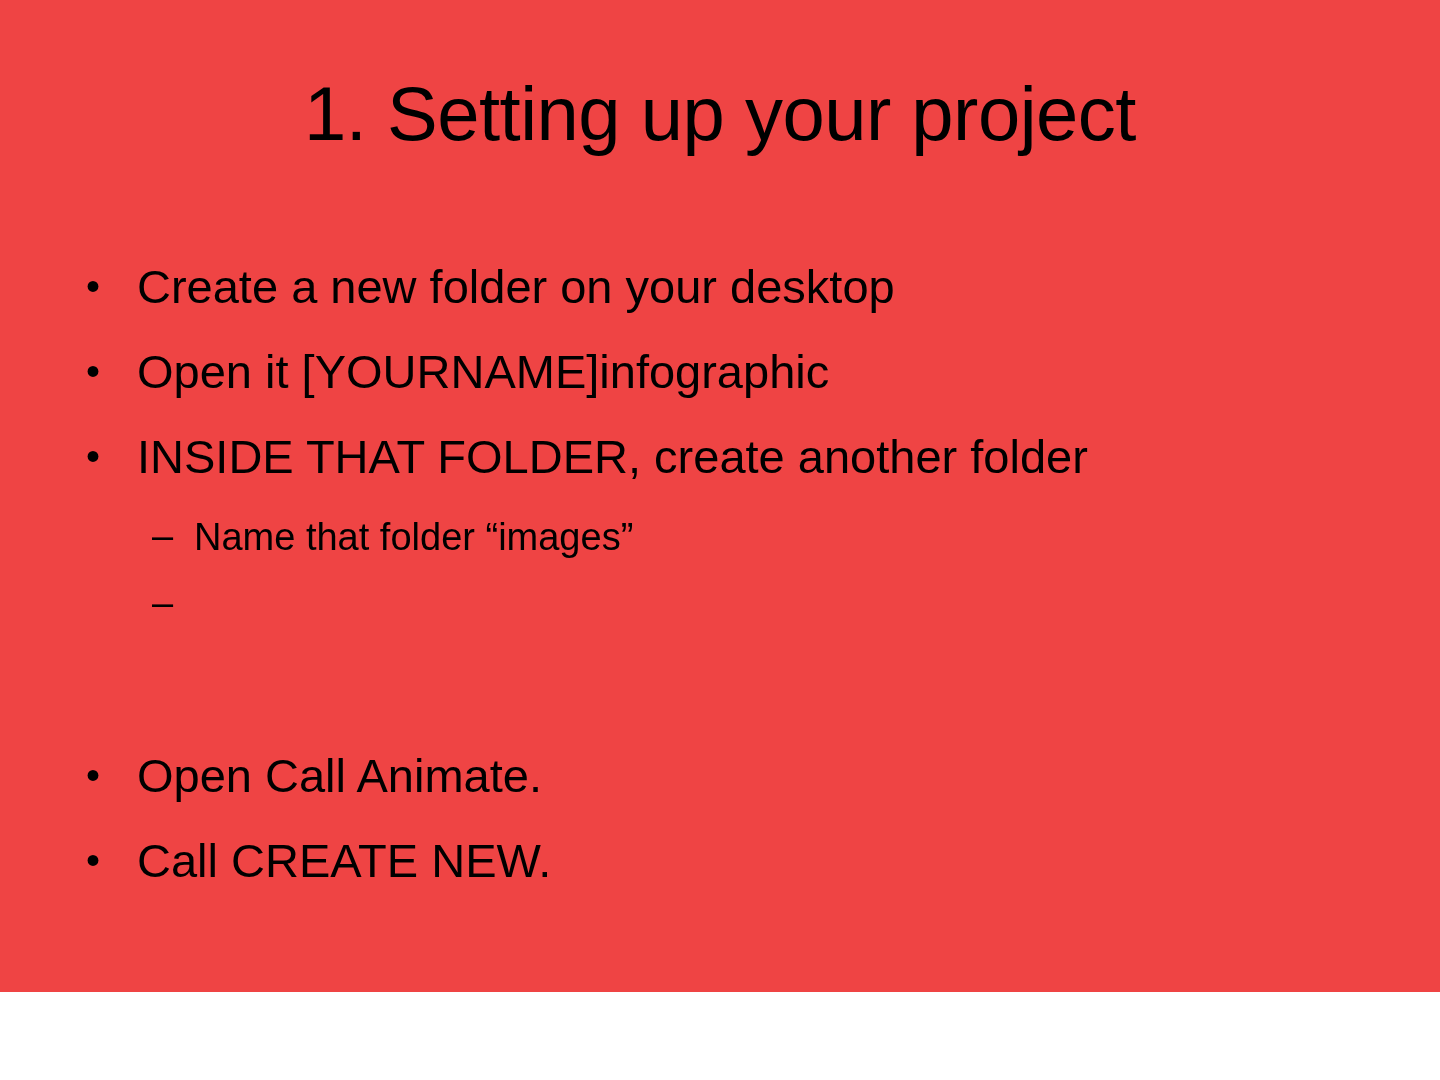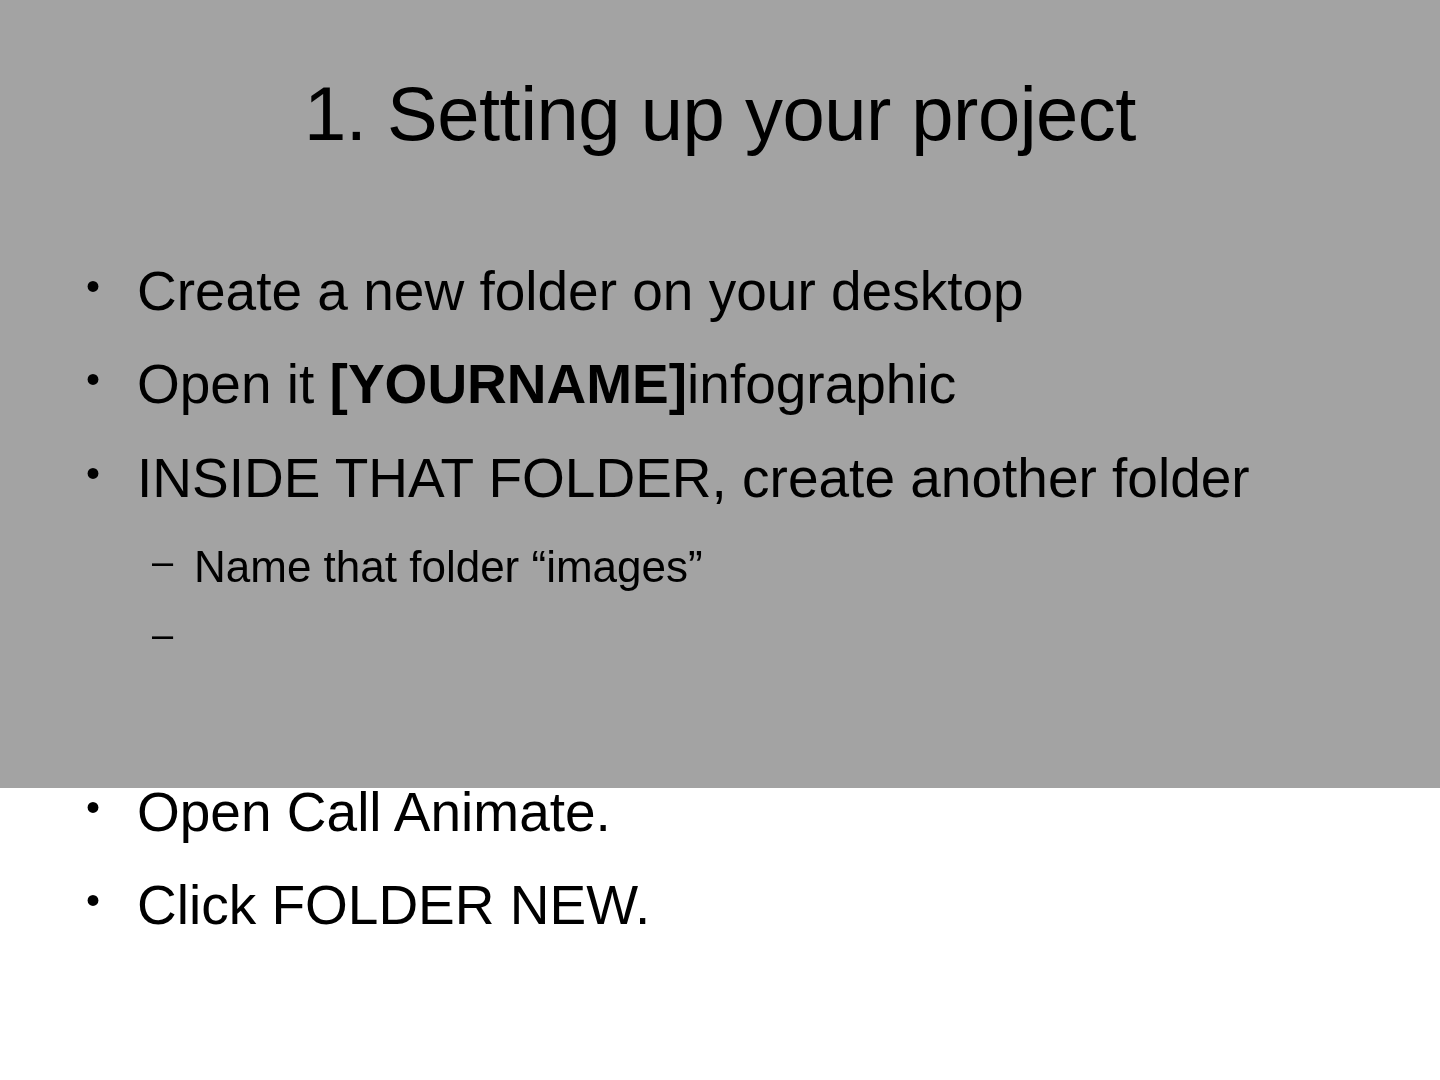--- a/index.html
+++ b/index.html
@@ -12,22 +12,22 @@
     background: #ffffff;
     font-family: "Liberation Sans", sans-serif;
     color: #000000;
     overflow: hidden;
     position: relative;
   }
 
   .slide {
     position: relative;
     width: 1440px;
-    height: 788px;
-    background: #a3a3a3;
+    height: 992px;
+    background: #ef4444;
   }
 
   
   .slide-title {
     position: absolute;
     left: 70px;
     top: 74px;
     width: 1300px;
     text-align: center;
     font-size: 76px;
@@ -61,52 +61,52 @@
   .level1 .marker {
     flex: 0 0 auto;
     width: 51px;
     font-size: 40px;
     line-height: 1.22;
     text-align: left;
     color: #000000;
   }
   .level1 .btext {
     flex: 1 1 auto;
-    font-size: 55px;
+    font-size: 47px;
     line-height: 1.06;
   }
 
   
   .level2 {
     margin-left: 66px;
     margin-bottom: 24px;
     font-size: 38px;
   }
   .level2 .marker {
     flex: 0 0 auto;
     width: 42px;
     font-size: 38px;
     line-height: 1.1;
     text-align: left;
     color: #000000;
   }
   .level2 .btext {
     flex: 1 1 auto;
-    font-size: 44px;
+    font-size: 38px;
     line-height: 1.12;
     max-width: 1000px;
   }
 
   
   .blank-line {
     height: 102px;
   }
 
   .bold-name {
-    font-weight: 700;
+    font-weight: 400;
     margin-top: 19px;
   }
 </style>
 </head>
 <body>
 
 <div class="slide">
 
   <div class="slide-title">1. Setting up your project</div>
 
@@ -138,17 +138,17 @@
 
     <div class="blank-line"></div>
 
     <div class="bullet-row level1">
       <span class="marker">•</span>
       <span class="btext">Open Call Animate.</span>
     </div>
 
     <div class="bullet-row level1">
       <span class="marker">•</span>
-      <span class="btext">Click FOLDER NEW.</span>
+      <span class="btext">Call CREATE NEW.</span>
     </div>
 
   </div>
 </div>
 
 </body></html>

